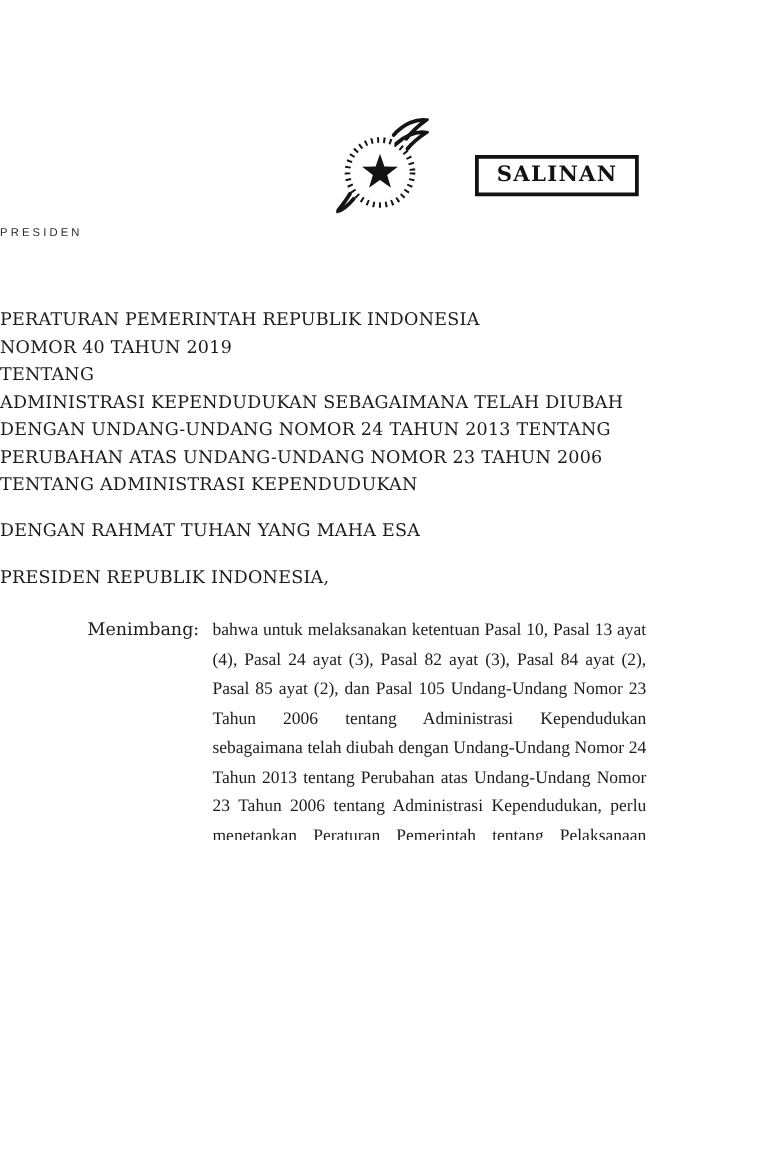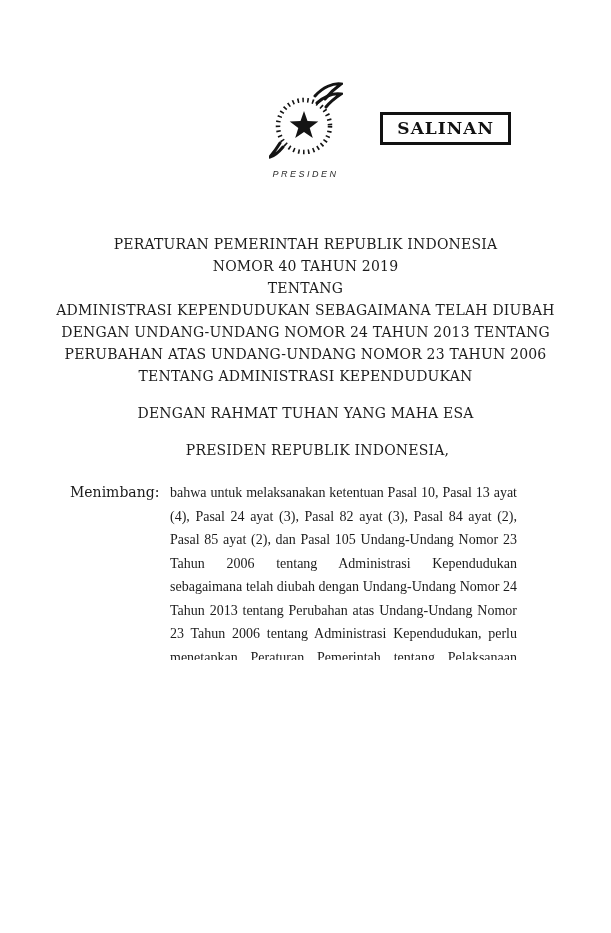--- a/index.html
+++ b/index.html
@@ -4,21 +4,21 @@
 <style>
   html, body {
     margin: 0;
     padding: 0;
     background: #ffffff;
   }
   .page {
     position: relative;
     width: 611px;
     height: 660px;
-    margin: 0 auto;
+    margin: 12px auto;
     background: #ffffff;
     color: #1c1c1c;
     font-family: "DejaVu Serif", "Liberation Serif", serif;
     overflow: hidden;
     box-sizing: border-box;
   }
 
   
   .header {
     position: relative;
@@ -43,42 +43,38 @@
     font-size: 17px;
     letter-spacing: 1px;
     color: #111111;
     background: #ffffff;
   }
   .letterhead {
     position: absolute;
     top: 168px;
     left: 0;
     width: 100%;
-    text-align: center;
     font-family: "Liberation Sans", "DejaVu Sans", sans-serif;
     font-size: 9px;
     letter-spacing: 2.5px;
     line-height: 12px;
     color: #2a2a2a;
-    font-style: italic;
   }
 
   
   .title-block {
-    text-align: center;
     font-size: 14px;
     line-height: 22px;
     letter-spacing: 0.2px;
   }
   .title-block .invocation {
     margin-top: 15px;
   }
   .title-block .authority {
     margin-top: 15px;
-    padding-left: 24px;
   }
 
   
   .doc-body {
     padding: 0 94px 0 70px;
   }
   .considering {
     display: flex;
     margin-top: 20px;
     font-size: 14px;

